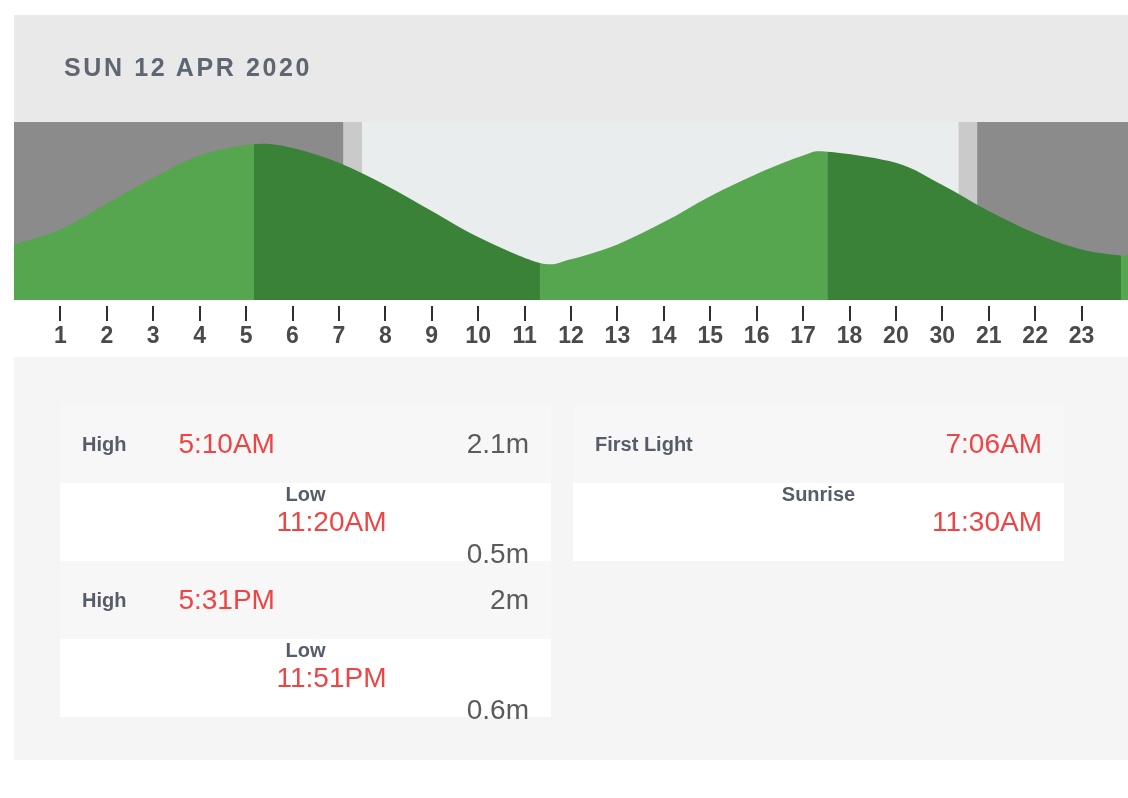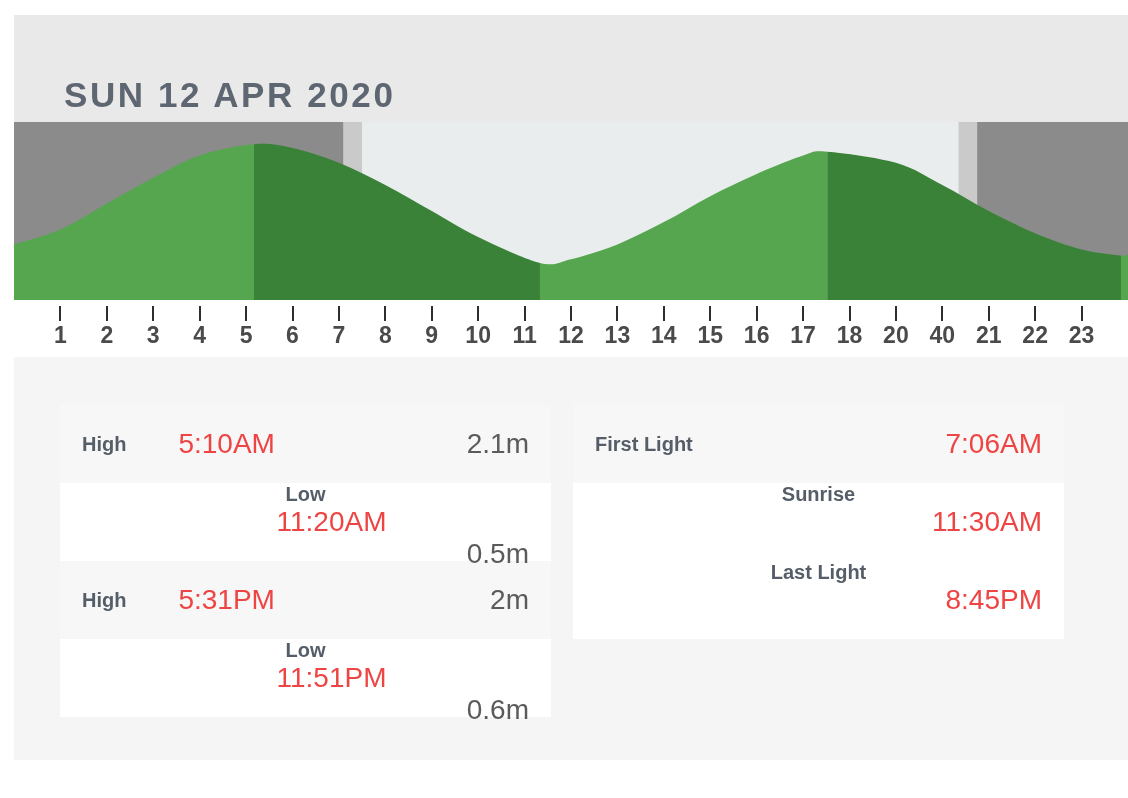--- a/index.html
+++ b/index.html
@@ -10,22 +10,22 @@
     overflow:hidden;
   }
   .card{position:relative;width:1128px;height:798px;background:#ffffff;}
 
   
   .header{
     position:absolute;left:14px;top:15px;width:1114px;height:107px;
     background:#e9e9e9;
   }
   .header-title{
-    position:absolute;left:50px;top:60px;
-    font-size:35px;font-weight:bold;color:#5d6671;
+    position:absolute;left:50px;top:38px;
+    font-size:25px;font-weight:bold;color:#5d6671;
     letter-spacing:2.6px;
   }
 
   
   .chart{
     position:absolute;left:14px;top:122px;width:1114px;height:178px;
     overflow:hidden;background:#eaeded;
   }
   .chart svg{display:block;}
 
@@ -152,21 +152,21 @@
       <div class="tick-label" style="left: 696.25px;">15</div>
       <div class="tick" style="left: 741.667px;"></div>
       <div class="tick-label" style="left: 742.667px;">16</div>
       <div class="tick" style="left: 788.083px;"></div>
       <div class="tick-label" style="left: 789.083px;">17</div>
       <div class="tick" style="left: 834.5px;"></div>
       <div class="tick-label" style="left: 835.5px;">18</div>
       <div class="tick" style="left: 880.917px;"></div>
       <div class="tick-label" style="left: 881.917px;">20</div>
       <div class="tick" style="left: 927.333px;"></div>
-      <div class="tick-label" style="left: 928.333px;">40</div>
+      <div class="tick-label" style="left: 928.333px;">30</div>
       <div class="tick" style="left: 973.75px;"></div>
       <div class="tick-label" style="left: 974.75px;">21</div>
       <div class="tick" style="left: 1020.17px;"></div>
       <div class="tick-label" style="left: 1021.17px;">22</div>
       <div class="tick" style="left: 1066.58px;"></div>
       <div class="tick-label" style="left: 1067.58px;">23</div>
     </div>
 
   <div class="panel">
     <div class="tables">
@@ -195,21 +195,17 @@
         </div>
       <div class="table" id="sun-table">
           <div class="row odd sun-row">
             <div class="cell-label">First Light</div>
             <div class="cell-time">7:06AM</div>
           </div>
           <div class="row even sun-row">
             <div class="cell-label">Sunrise</div>
             <div class="cell-time">11:30AM</div>
           </div>
-          <div class="row even sun-row">
-            <div class="cell-label">Last Light</div>
-            <div class="cell-time">8:45PM</div>
-          </div>
         </div>
 
     </div>
   </div>
 </div>
 
 </body></html>

